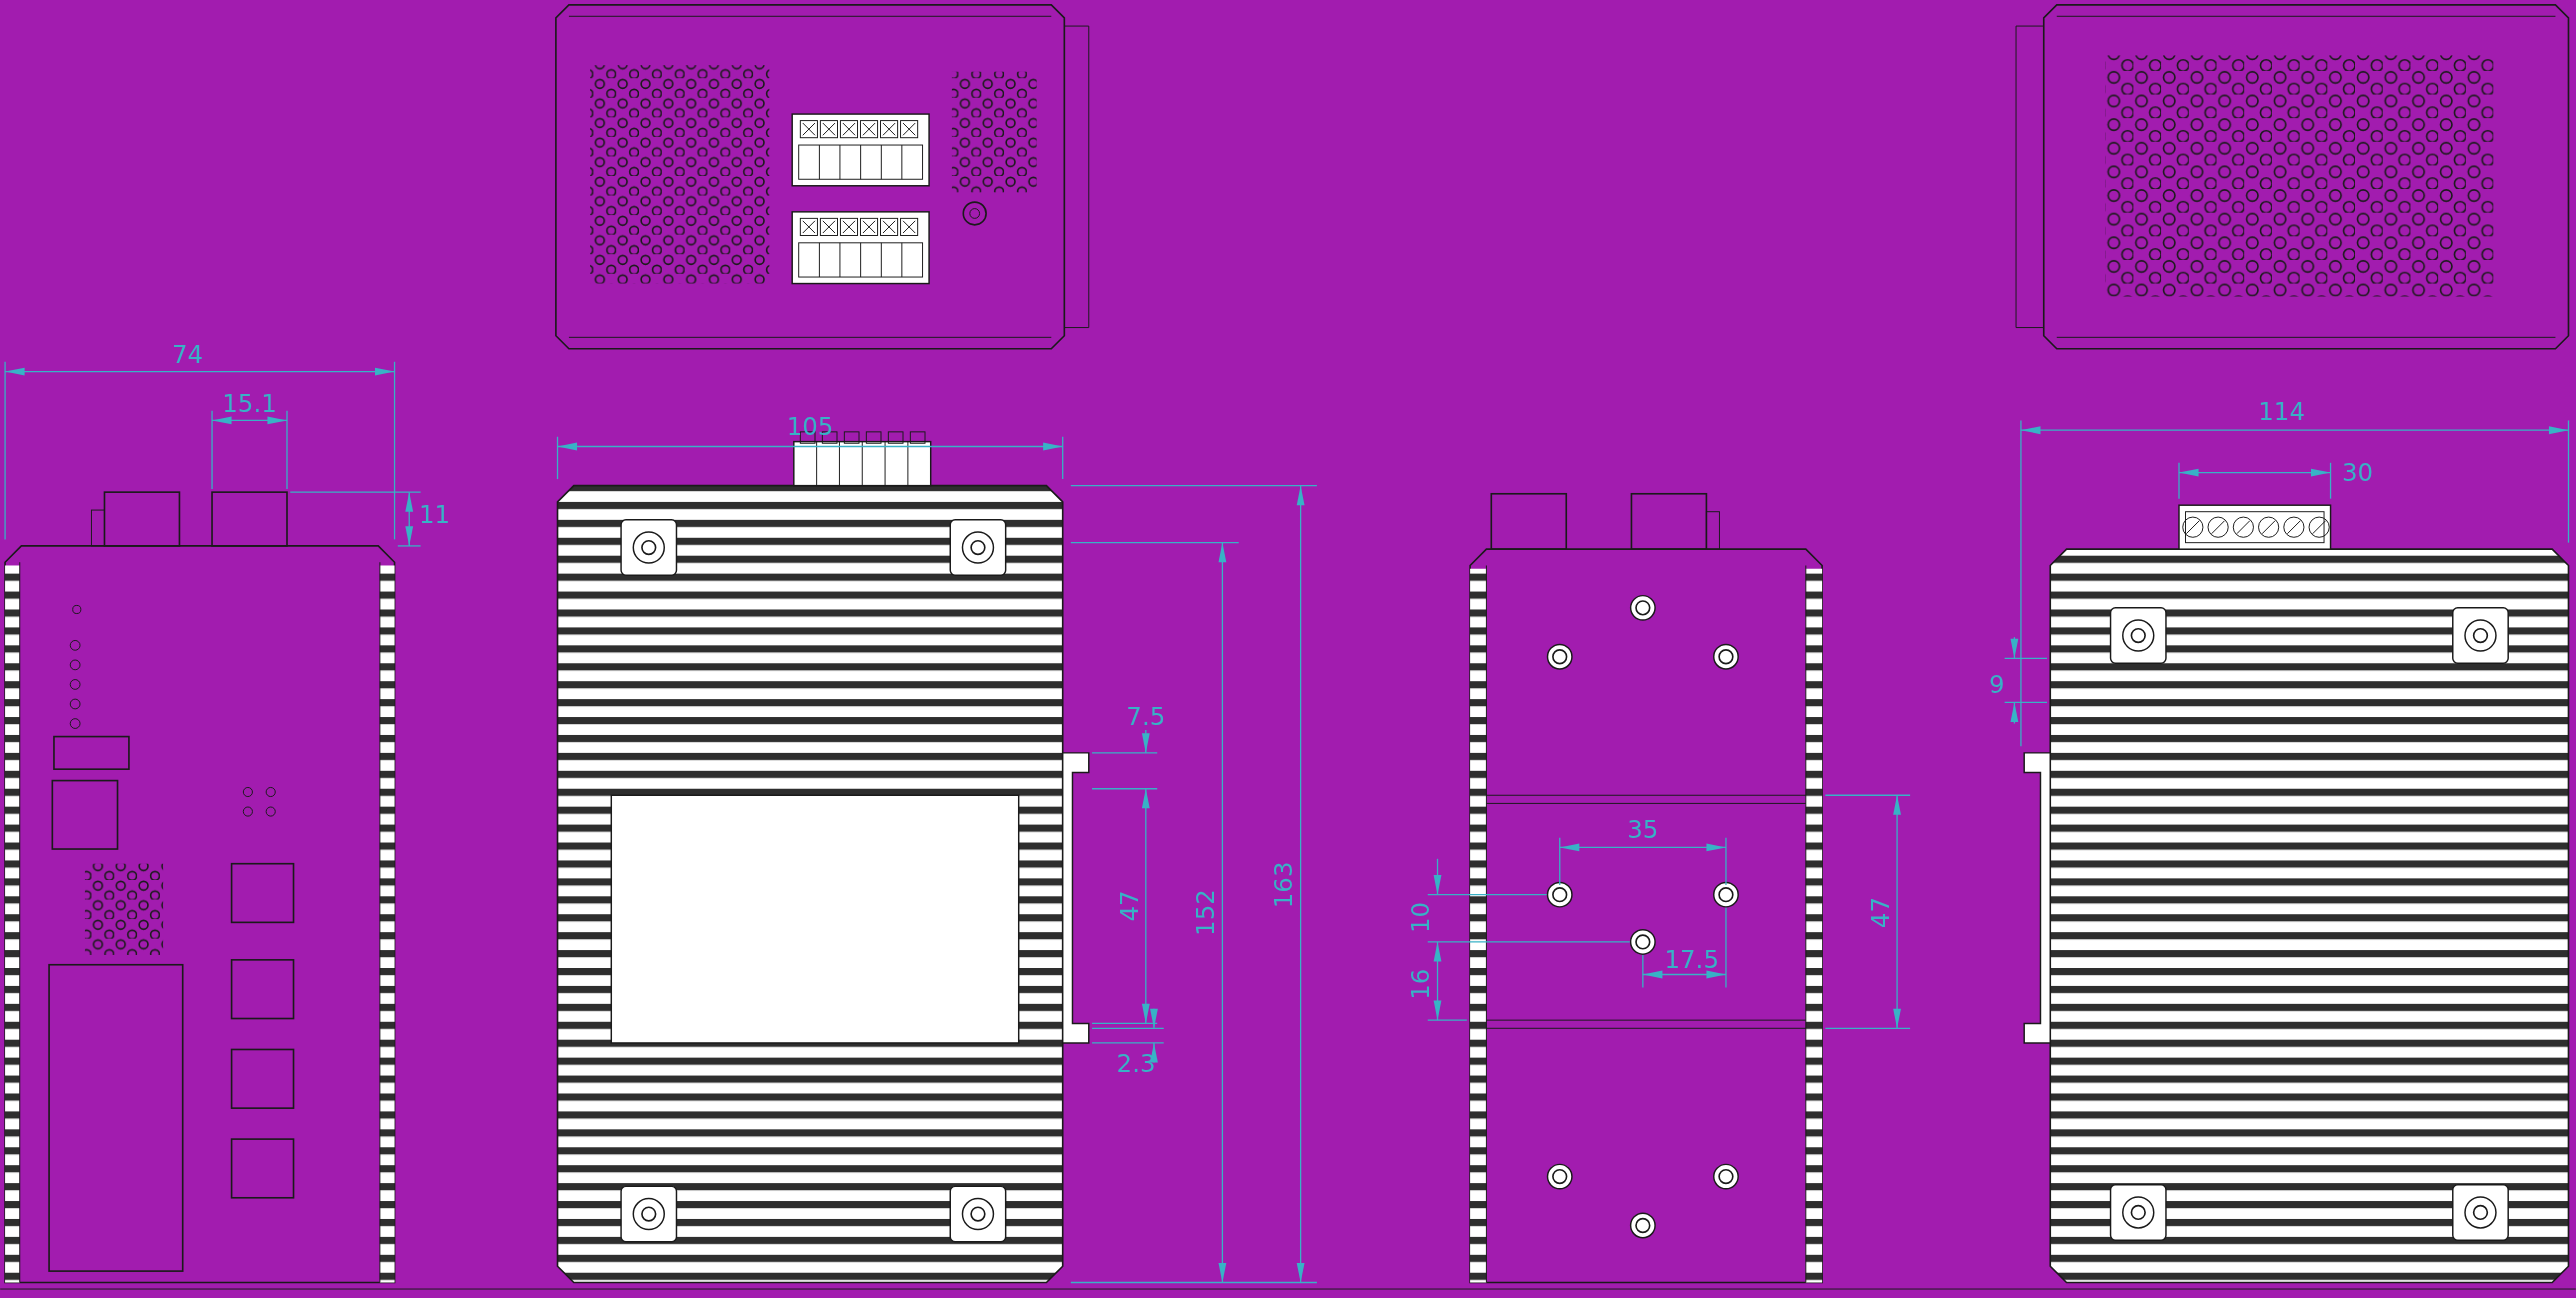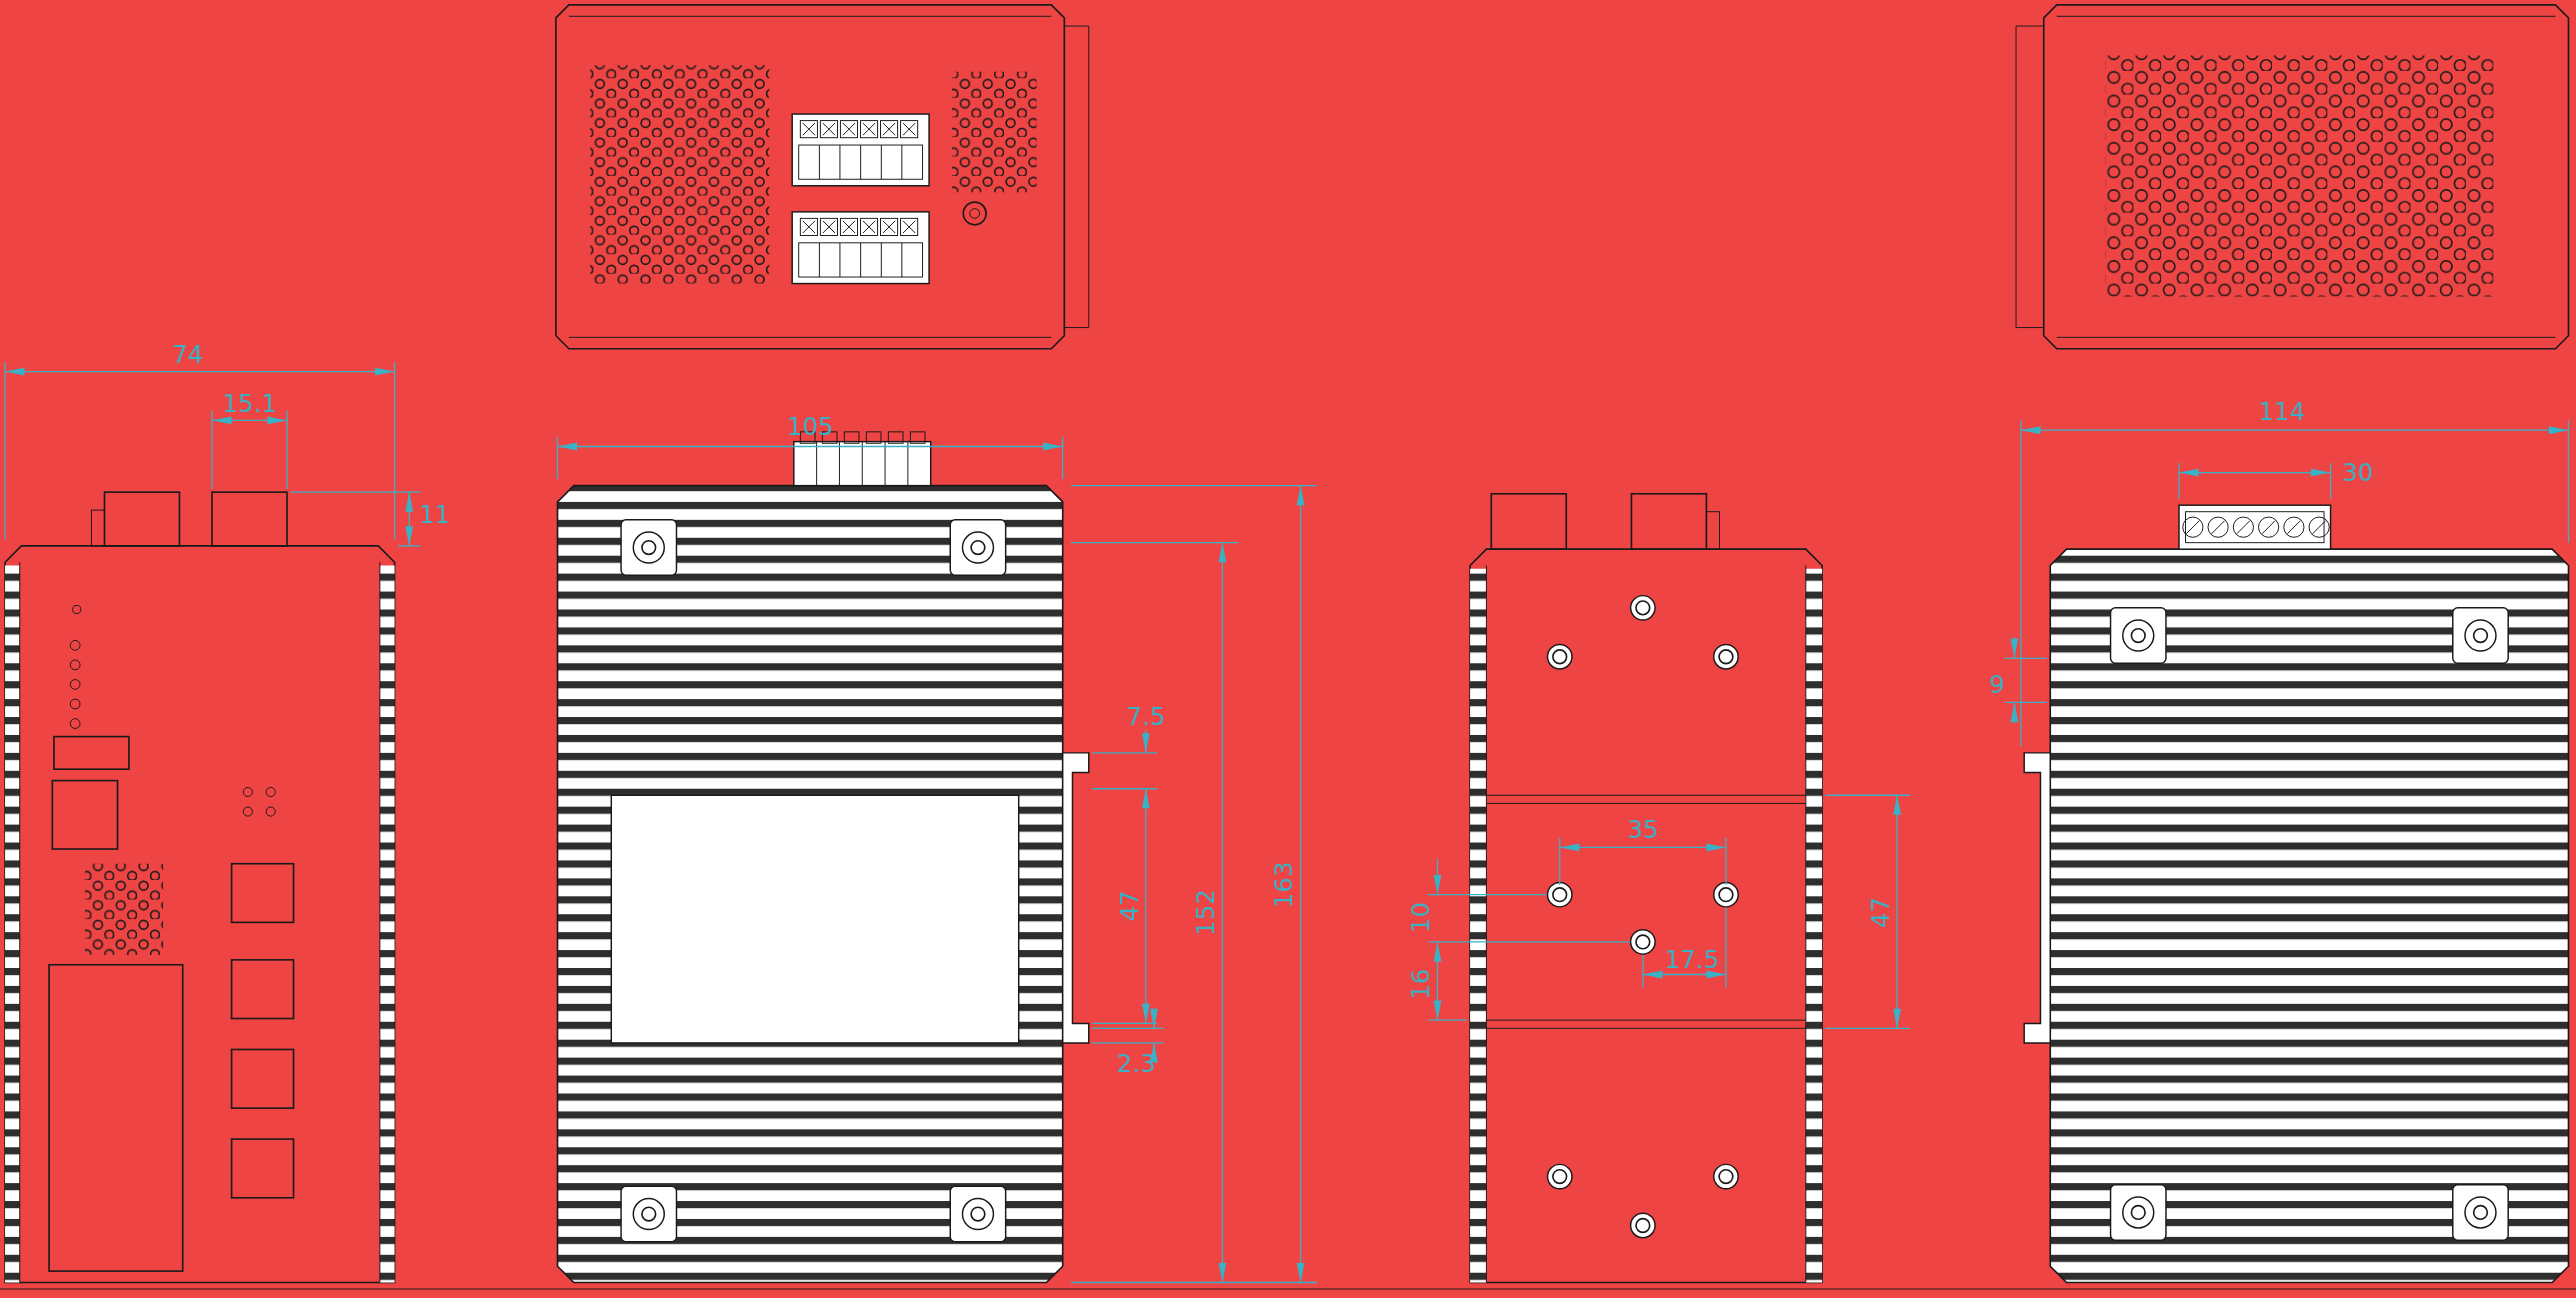--- a/index.html
+++ b/index.html
@@ -1,16 +1,16 @@
 <!DOCTYPE html>
 <html style="font-size:13px"><head>
 <meta charset="utf-8">
 <style>
   html,body{margin:0;padding:0;background:#ffffff;}
-  .page{width:2576px;height:1298px;background:#ef4444;overflow:hidden;}
+  .page{width:2576px;height:1298px;background:#a21caf;overflow:hidden;}
   svg{display:block;}
   .k{stroke:#1a1a1a;stroke-width:1;fill:none;}
   .k2{stroke:#1a1a1a;stroke-width:0.6;fill:none;}
   .w{stroke:#1a1a1a;stroke-width:0.9;fill:#ffffff;}
   .d{stroke:#38b2c6;stroke-width:0.8;fill:none;}
   .vc{fill:none;stroke:#1a1a1a;stroke-width:1;}
   text.dim{fill:#38b2c6;font-family:"DejaVu Sans",sans-serif;font-size:15px;}
 </style>
 </head>
 <body>

